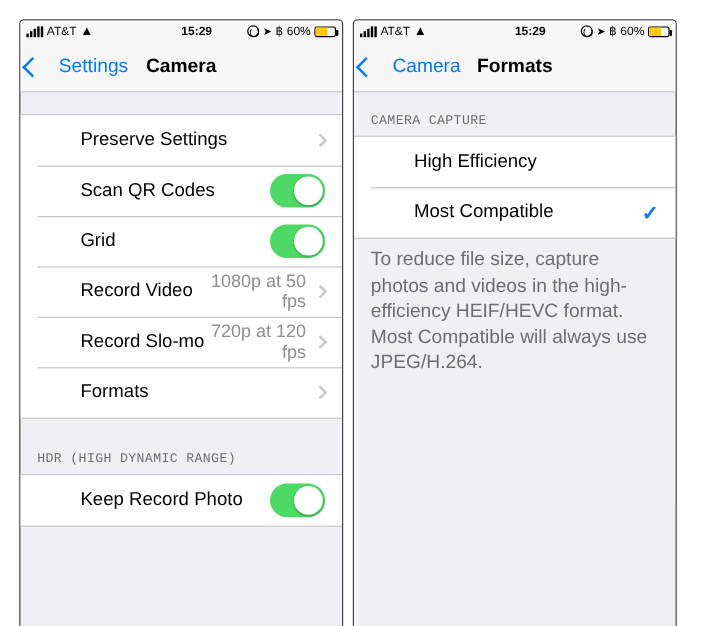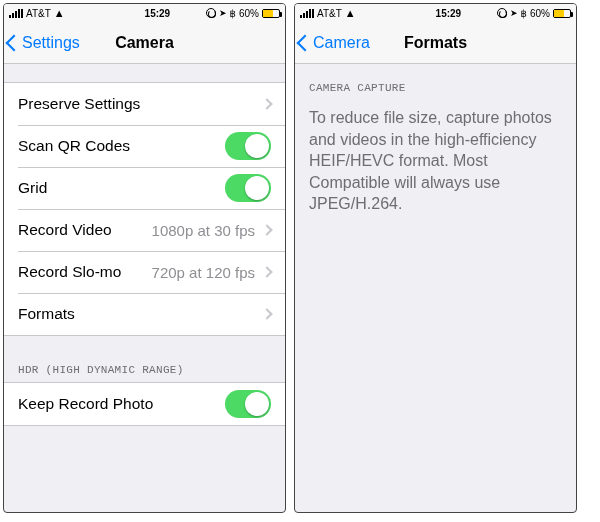--- a/index.html
+++ b/index.html
@@ -1,47 +1,47 @@
 <!DOCTYPE html>
 <html><head>
 <meta charset="utf-8">
 <style>
   * { margin: 0; padding: 0; box-sizing: border-box; -webkit-font-smoothing: antialiased; }
   body { font-family: -apple-system, "Helvetica Neue", Arial, sans-serif; background: #fff; }
-  .wrap { display: flex; gap: 8px; padding: 3px; width: 580px; height: 522px; background: #fff; }
+  .wrap { display: flex; gap: 8px; padding: 16px; width: 580px; height: 522px; background: #fff; }
   .phone { width: 290px; height: 510px; border: 1.5px solid #444; border-radius: 4px; background: #efeff4; display: flex; flex-direction: column; overflow: hidden; }
   
   .status { height: 18px; background: #f7f7f8; display: flex; align-items: center; justify-content: space-between; padding: 0 5px; font-size: 10px; color: #000; }
   .status .left, .status .right { display: flex; align-items: center; gap: 3px; }
   .status .center { font-weight: 600; margin-left: 44px; }
   .bars { display:inline-flex; align-items:flex-end; gap:1px; }
   .bars span { width:2px; background:#000; display:inline-block; }
   .bars span:nth-child(1){height:3px}.bars span:nth-child(2){height:5px}.bars span:nth-child(3){height:7px}.bars span:nth-child(4){height:9px}.bars span:nth-child(5){height:9px}
   .wifi-ico { font-size: 11px; }
   .battery { width:18px;height:9px;border:1px solid #000;border-radius:2px;position:relative;display:inline-block;}
   .battery::after{content:"";position:absolute;right:-3px;top:2px;width:2px;height:5px;background:#000;border-radius:0 1px 1px 0;}
   .battery i{display:block;height:100%;width:60%;background:#ffcc00;}
   .rot-ico{display:inline-block;width:10px;height:10px;border:1px solid #000;border-radius:50%;position:relative;}
   .rot-ico::after{content:"";position:absolute;top:1px;left:1px;width:6px;height:6px;border:1px solid #000;border-top-color:transparent;border-radius:50%;}
   .bt-ico{font-size:10px;}
   .loc-ico{font-size:9px;}
   
   .nav { height: 42px; background:#f7f7f8; border-bottom:1px solid #c8c7cc; display:flex; align-items:center; position:relative; }
-  .nav .back { display:flex; align-items:center; gap:2px; color:#007aff; font-size:16px; padding-left:4px; cursor:pointer;}
+  .nav .back { display:flex; align-items:center; gap:16px; color:#007aff; font-size:16px; padding-left:4px; cursor:pointer;}
   .nav .title { position:absolute; left:0; right:0; text-align:center; font-size:16px; font-weight:600; pointer-events:none; }
   .chev-left { width:12px;height:12px;border-left:2px solid #007aff;border-bottom:2px solid #007aff;transform:rotate(45deg); }
   
   .section { margin-top: 28px; }
   .section.first { margin-top: 18px; }
   .section-header { font-size:11px; color:#6d6d72; padding: 0 14px 6px 14px; text-transform:uppercase; letter-spacing: .3px; font-family: Liberation Mono, monospace;}
   .section-footer { font-size:16px; color:#6d6d72; padding: 7px 14px 0 14px; line-height:1.35; }
   .group { background:#fff; border-top:1px solid #c8c7cc; border-bottom:1px solid #c8c7cc; }
   .row { display:flex; align-items:center; min-height:42px; padding:0 14px; position:relative; }
   .row + .row::before { content:""; position:absolute; top:0; left:14px; right:0; height:1px; background:#c8c7cc; }
-  .row .label { flex:0 0 auto; font-size:15.5px; color:#000; }
+  .row .label { flex:0 0 auto; font-size:15.5px; color:#000;margin-left:36px; }
   .row .detail { flex:1; text-align:right; font-size:15px; color:#8e8e93; padding-right:6px; }
   .row .disclose { width:8px;height:8px;border-top:2px solid #c7c7cc;border-right:2px solid #c7c7cc;transform:rotate(45deg); margin-left:2px;}
   .row .check { color:#007aff; font-size:17px; font-weight:700; margin-left:auto;}
   
   .toggle { margin-left:auto; width:46px; height:28px; border-radius:14px; position:relative; }
   .toggle.on { background:#4cd964; }
   .toggle .knob { position:absolute; top:2px; width:24px; height:24px; border-radius:50%; background:#fff; box-shadow:0 1px 2px rgba(0,0,0,.3); }
   .toggle.on .knob { right:2px; }
 </style>
 </head>
@@ -95,21 +95,21 @@
             </span>
         </div>
         <div class="row">
           <span class="label">Grid</span>
           <span class="toggle on">
               <span class="knob"></span>
             </span>
         </div>
         <div class="row">
           <span class="label">Record Video</span>
-          <span class="detail">1080p at 30 fps</span>
+          <span class="detail">1080p at 50 fps</span>
           <span class="disclose"></span>
         </div>
         <div class="row">
           <span class="label">Record Slo-mo</span>
           <span class="detail">720p at 120 fps</span>
           <span class="disclose"></span>
         </div>
         <div class="row">
           <span class="label">Formats</span>
           <span class="detail"></span>
@@ -158,16 +158,25 @@
     <div class="nav">
       <div class="back">
         <span class="chev-left"></span>
         <span>Camera</span>
       </div>
       <div class="title">Formats</div>
     </div>
 
     <div class="section first">
       <div class="section-header">CAMERA CAPTURE</div>
+      <div class="group">
+        <div class="row">
+          <span class="label">High Efficiency</span>
+        </div>
+        <div class="row">
+          <span class="label">Most Compatible</span>
+          <span class="check">✓</span>
+        </div>
+      </div>
       <div class="section-footer">To reduce file size, capture photos and videos in the high-efficiency HEIF/HEVC format. Most Compatible will always use JPEG/H.264.</div>
     </div>
   </div>
 </div>
 
 </body></html>

